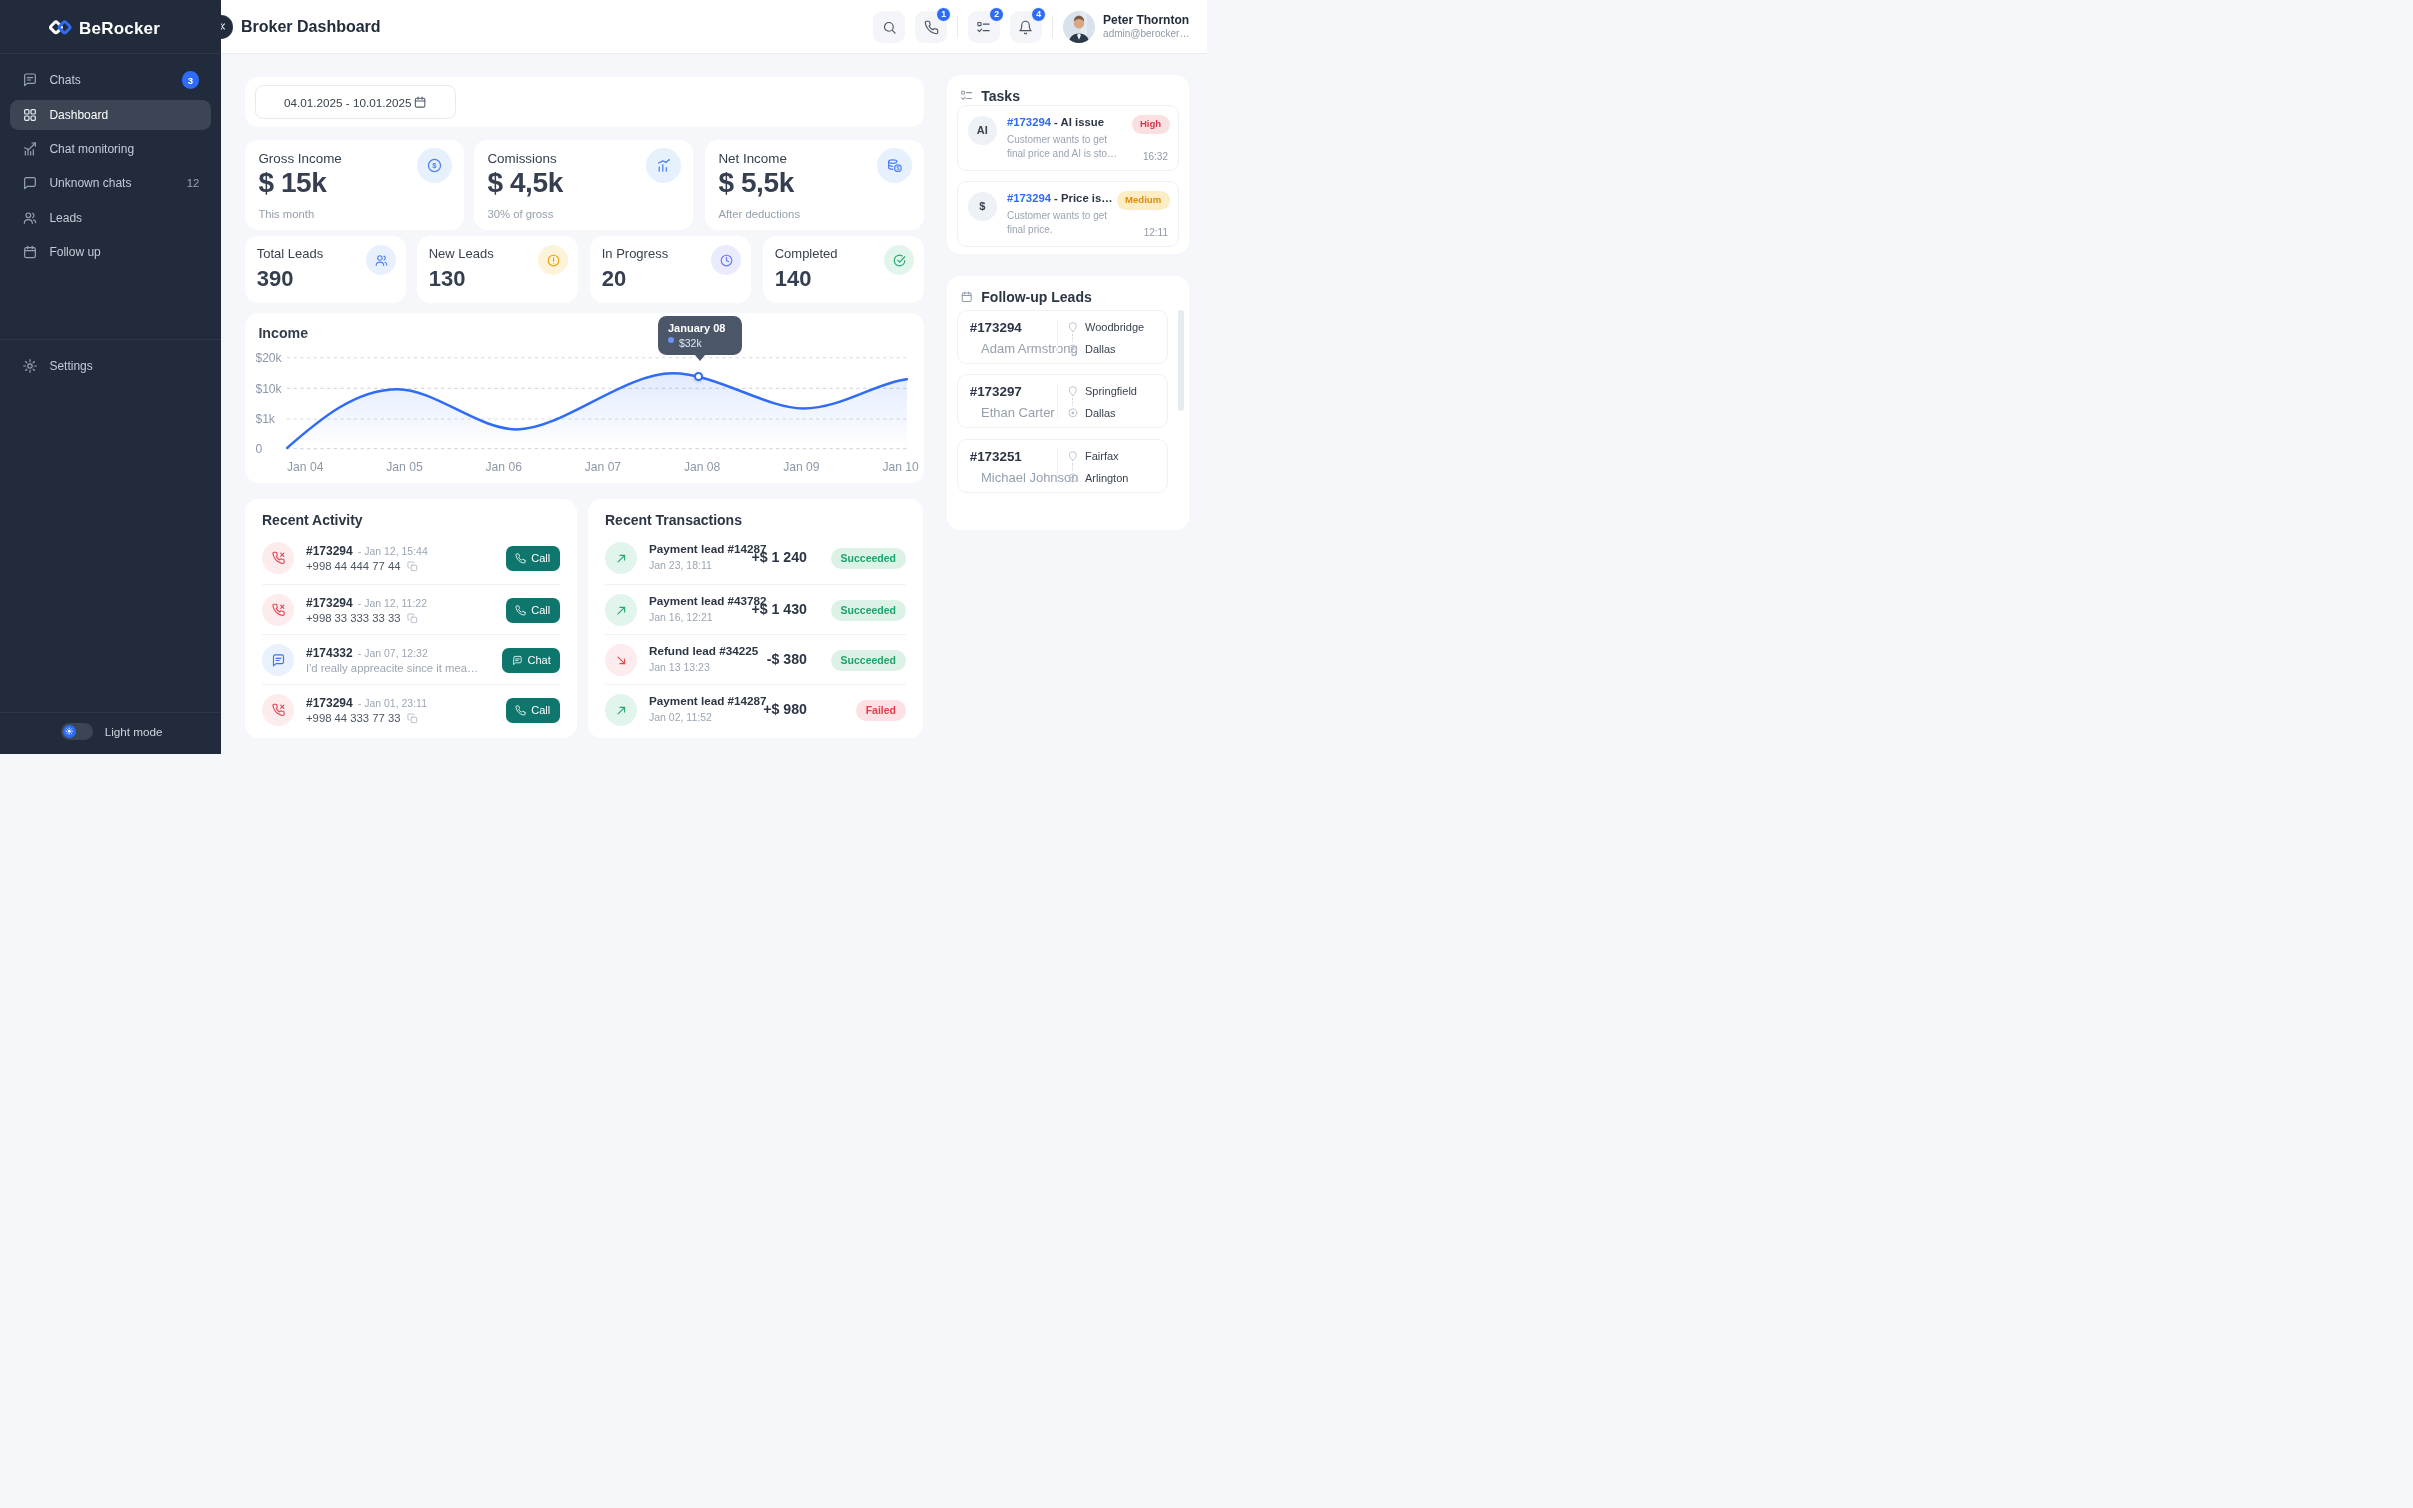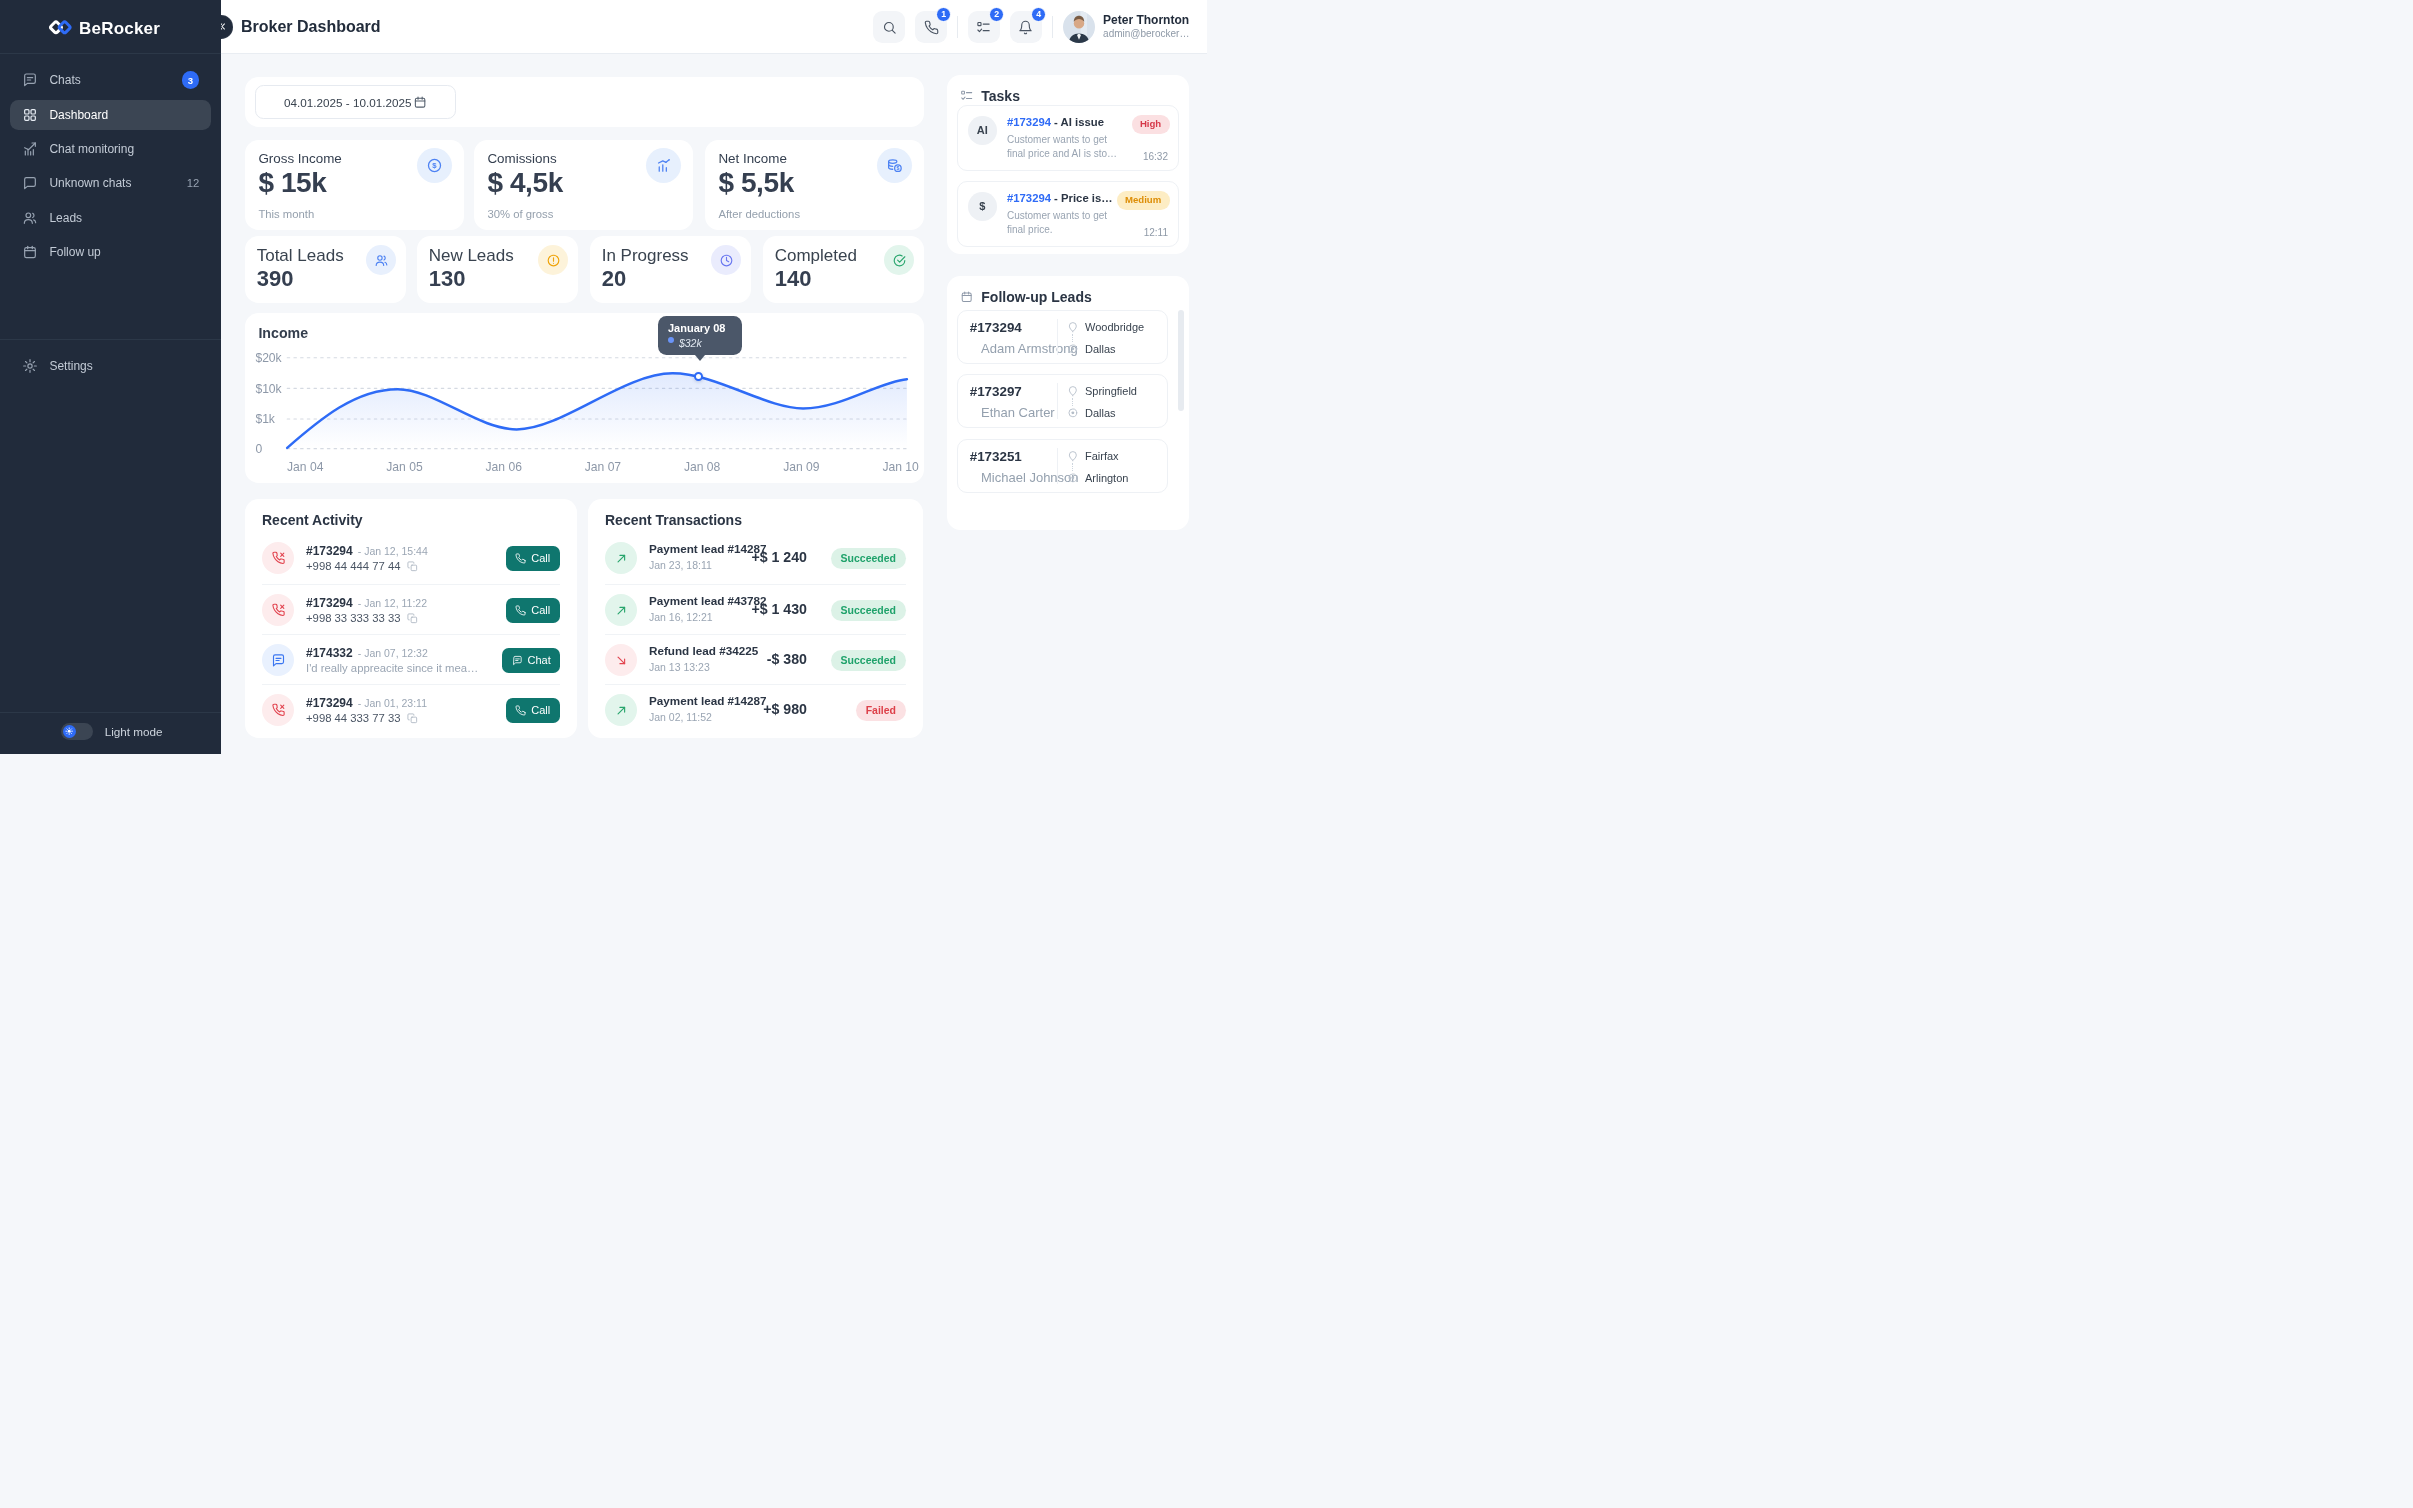--- a/index.html
+++ b/index.html
@@ -55,35 +55,35 @@
   
   .stat { top:140px; width:219px; height:90px; }
   .stat .s-label { position:absolute; left:13.4px; top:11px; font-size:13.4px; color:#343f4f; font-weight:500; }
   .stat .s-value { position:absolute; left:13.4px; top:27px; font-size:28px; font-weight:700; color:#353f50; letter-spacing:-0.4px; }
   .stat .s-sub { position:absolute; left:13.4px; bottom:10px; font-size:11.3px; color:#95a0ad; }
   .s-ico { position:absolute; right:11.7px; top:8.4px; width:35px; height:35px; border-radius:50%; background:#e7f0fd; color:#4d82f3; display:flex; align-items:center; justify-content:center; }
   .s-ico .ic { width:17px; height:17px; }
 
   
   .lead { top:236px; width:161px; height:67px; }
-  .lead .l-label { position:absolute; left:11.7px; top:10px; font-size:17px; color:#39434f; font-weight:500; }
+  .lead .l-label { position:absolute; left:11.7px; top:10px; font-size:13px; color:#39434f; font-weight:500; }
   .lead .l-value { position:absolute; left:11.7px; top:30px; font-size:22px; font-weight:700; color:#353f50; }
   .l-ico { position:absolute; right:10px; top:9.2px; width:30px; height:30px; border-radius:50%; display:flex; align-items:center; justify-content:center; }
   .l-ico .ic { width:15px; height:15px; }
   .c-blue { background:#e8f0fd; color:#4d82f3; } .c-amber { background:#fdf3da; color:#efa309; }
   .c-indigo { background:#eaecfd; color:#6a78f0; } .c-green { background:#e2f5ec; color:#27a56c; }
 
   
   .chart-card { left:245px; top:313px; width:679px; height:170px; }
   .chart-title { position:absolute; left:13.4px; top:11.7px; font-size:14.2px; font-weight:600; color:#343e4d; }
   .chart-svg { position:absolute; left:0; top:0; }
   .tooltip { position:absolute; left:413px; top:3.4px; width:84px; height:39px; background:#4b5769; border-radius:8.4px; padding:5.9px 10px 0; z-index:3; }
   .tooltip:after { content:""; position:absolute; left:37px; bottom:-5.9px; border-left:5.9px solid transparent; border-right:5.9px solid transparent; border-top:6.7px solid #4b5769; }
   .tt-date { font-size:11px; font-weight:700; color:#fff; }
-  .tt-row { display:flex; gap:5px; margin-top:2.5px;font-style:italic; }
+  .tt-row { display:flex; gap:5px; margin-top:2.5px; }
   .tt-dot { width:5.9px; height:5.9px; border-radius:50%; background:#6a94f8; }
   .tt-val { font-size:10.5px; color:#dfe6ef; }
   .marker { position:absolute; left:449px; top:59px; width:9.2px; height:9.2px; background:#fff; border:2.5px solid #2e6bf6; border-radius:50%; box-shadow:0 0.8px 3.4px rgba(30,60,130,.25); z-index:2; }
 
   
   .act-card { left:245px; top:499px; width:332px; height:239px; }
   .trx-card { left:588px; top:499px; width:335px; height:239px; }
   .list-title { position:absolute; left:17px; top:13.4px; font-size:14px; font-weight:600; color:#2b3544; }
   .lrow { position:absolute; left:17px; right:17px; height:50px; }
   .lrow.b { border-top:0.8px solid #f0f3f6; }

